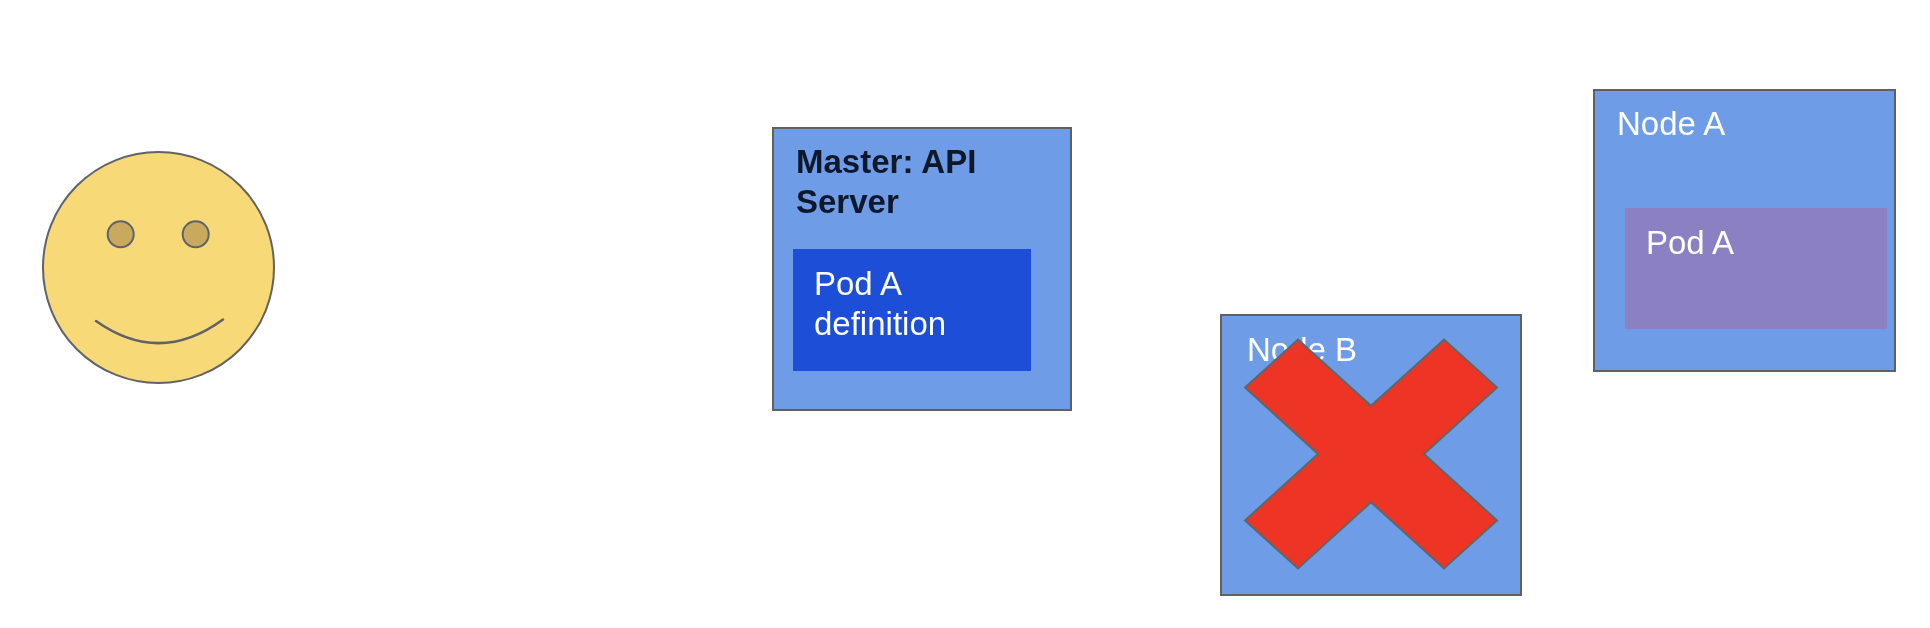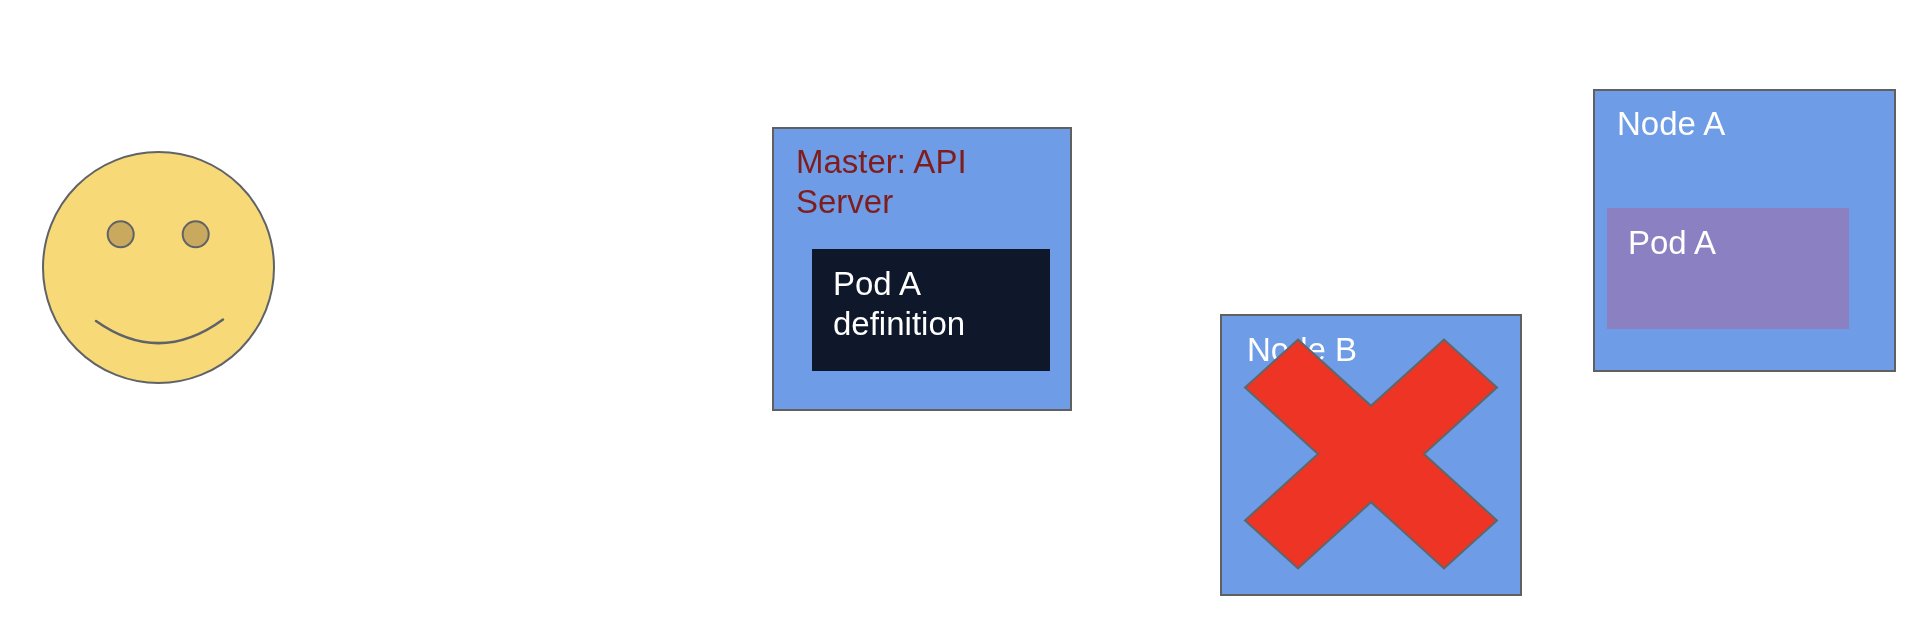--- a/index.html
+++ b/index.html
@@ -48,37 +48,37 @@
   }
 
   
   .smiley-svg   { position: absolute; left: 36px;  top: 145px; }
   .master-box   { left: 772px;  top: 127px; width: 300px; height: 284px; }
   .master-box .pod { left: 19px; top: 120px; width: 238px; height: 122px; }
   .node-b-box   { left: 1220px; top: 314px; width: 302px; height: 282px; }
   .node-b-box .node-label { left: 25px; top: 14px; }
   .red-x-svg    { position: absolute; left: 1240px; top: 335px; }
   .node-a-box   { left: 1593px; top: 89px;  width: 303px; height: 283px; }
-  .node-a-box .pod { left: 12px; top: 117px; width: 242px; height: 121px; }
+  .node-a-box .pod { left: 30px; top: 117px; width: 262px; height: 121px; }
 </style>
 </head>
 <body>
 
 <div class="canvas" style="background-color: rgb(255, 255, 255);">
 
   <svg class="smiley-svg" width="246" height="246" viewBox="0 0 246 246">
     <circle cx="122.5" cy="122.5" r="115.5" stroke-width="2" style="fill: rgb(248, 217, 119); stroke: rgb(95, 99, 104);"></circle>
     <circle cx="84.7" cy="89.3" r="13" stroke-width="2" style="fill: rgb(200, 169, 94); stroke: rgb(95, 99, 104);"></circle>
     <circle cx="159.7" cy="89.3" r="13" stroke-width="2" style="fill: rgb(200, 169, 94); stroke: rgb(95, 99, 104);"></circle>
     <path d="M 60 176 Q 123.5 221 187 174.5" fill="none" stroke-width="2.5" stroke-linecap="round" style="stroke: rgb(95, 99, 104);"></path>
   </svg>
 
   <div class="node master-box" style="background-color: rgb(111, 156, 230); border-color: rgb(96, 96, 96);">
-    <div class="node-label" style="color: #7f1d1d;">Master: API Server</div>
-    <div class="pod" style="background-color: #0f172a; margin-left: 19px;">
+    <div class="node-label" style="color: #0f172a; font-weight: bold;">Master: API Server</div>
+    <div class="pod" style="background-color: #1d4ed8;">
       <div class="pod-label" style="color: rgb(255, 255, 255);">Pod A definition</div>
     </div>
   </div>
 
   <div class="node node-b-box" style="background-color: rgb(111, 156, 230); border-color: rgb(96, 96, 96);">
     <div class="node-label" style="color: rgb(255, 255, 255);">Node B</div>
   </div>
 
   <svg class="red-x-svg" width="262" height="238" viewBox="0 0 262 238">
     <polygon points="58,4.5 131,70.8 204,4.5 257,52.6 184,119 257,185.4 204,233.5 131,167.2 58,233.5 5,185.4 78,119 5,52.6" stroke-width="2" stroke-linejoin="miter" style="fill: rgb(238, 52, 37); stroke: rgb(93, 104, 107);"></polygon>

